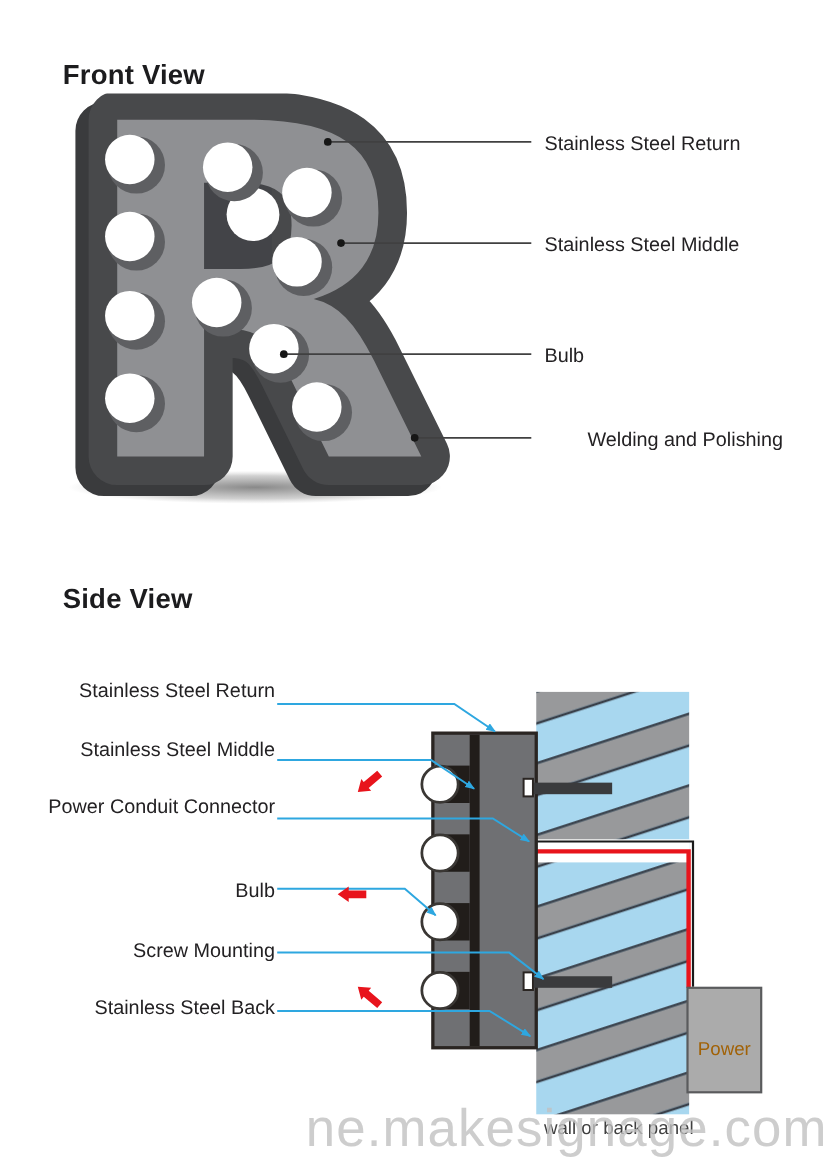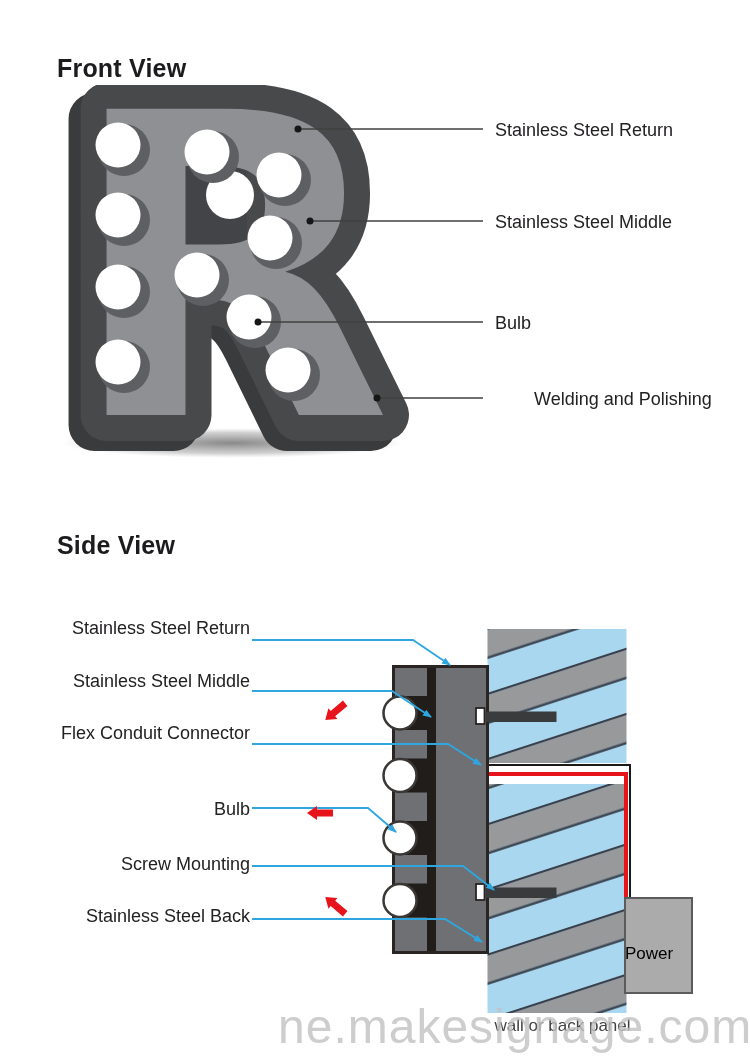--- a/index.html
+++ b/index.html
@@ -1,21 +1,21 @@
 <!DOCTYPE html>
 <html><head>
 <meta charset="utf-8">
 <style>
   html,body{margin:0;padding:0;background:#fff;}
   .canvas{position:relative;width:750px;height:1064px;background:#ffffff;overflow:hidden;
           font-family:"Liberation Sans","DejaVu Sans",sans-serif;}
   .title{position:absolute;font-size:25px;font-weight:600;color:#1c1c1e;letter-spacing:.2px;}
   .lbl{position:absolute;font-size:18px;color:#232123;line-height:1.2;white-space:nowrap;}
   .lbl-right{position:absolute;width:250px;text-align:right;font-size:18px;color:#232123;white-space:nowrap;}
-  .powerlbl{position:absolute;left:625px;top:944px;width:67px;font-size:17px;color:#000000;}
+  .powerlbl{position:absolute;left:625px;top:944px;width:67px;text-align:center;font-size:17px;color:#a16207;}
   .walllbl{position:absolute;left:470px;top:1016px;width:185px;text-align:center;font-size:17px;color:#404040;}
   .watermark{position:absolute;left:278px;top:999px;font-size:48px;letter-spacing:1px;
              color:rgba(193,193,193,0.8);white-space:nowrap;z-index:9;}
   svg{position:absolute;display:block;}
   .overlay{pointer-events:none;z-index:5;}
 </style>
 </head>
 <body>
 
 <div class="canvas">
@@ -117,21 +117,21 @@
     <g>
       <rect x="130.5" y="292.5" width="71" height="10.5" fill="#3a3b3d"></rect>
       <rect x="121" y="289" width="8.5" height="16" fill="#ffffff" stroke="#2a2522" stroke-width="1.8"></rect>
     </g>
 
     <rect x="270" y="303" width="67" height="95" fill="#ababab" stroke="#5a5b5d" stroke-width="2"></rect>
   </svg>
 
   <div class="lbl-right" style="left:0;top:618px;">Stainless Steel Return</div>
   <div class="lbl-right" style="left:0;top:671px;">Stainless Steel Middle</div>
-  <div class="lbl-right" style="left:0;top:723px;">Flex Conduit Connector</div>
+  <div class="lbl-right" style="left:0;top:723px;">Power Conduit Connector</div>
   <div class="lbl-right" style="left:0;top:799px;">Bulb</div>
   <div class="lbl-right" style="left:0;top:854px;">Screw Mounting</div>
   <div class="lbl-right" style="left:0;top:906px;">Stainless Steel Back</div>
 
   <div class="powerlbl">Power</div>
   <div class="walllbl">wall or back panel</div>
 
   <svg class="overlay" style="left:0;top:0;" width="750" height="1064" viewBox="0 0 750 1064">
     <defs>
       <marker id="bArrow" markerUnits="userSpaceOnUse" markerWidth="11" markerHeight="9" refX="8" refY="3.5" orient="auto">

